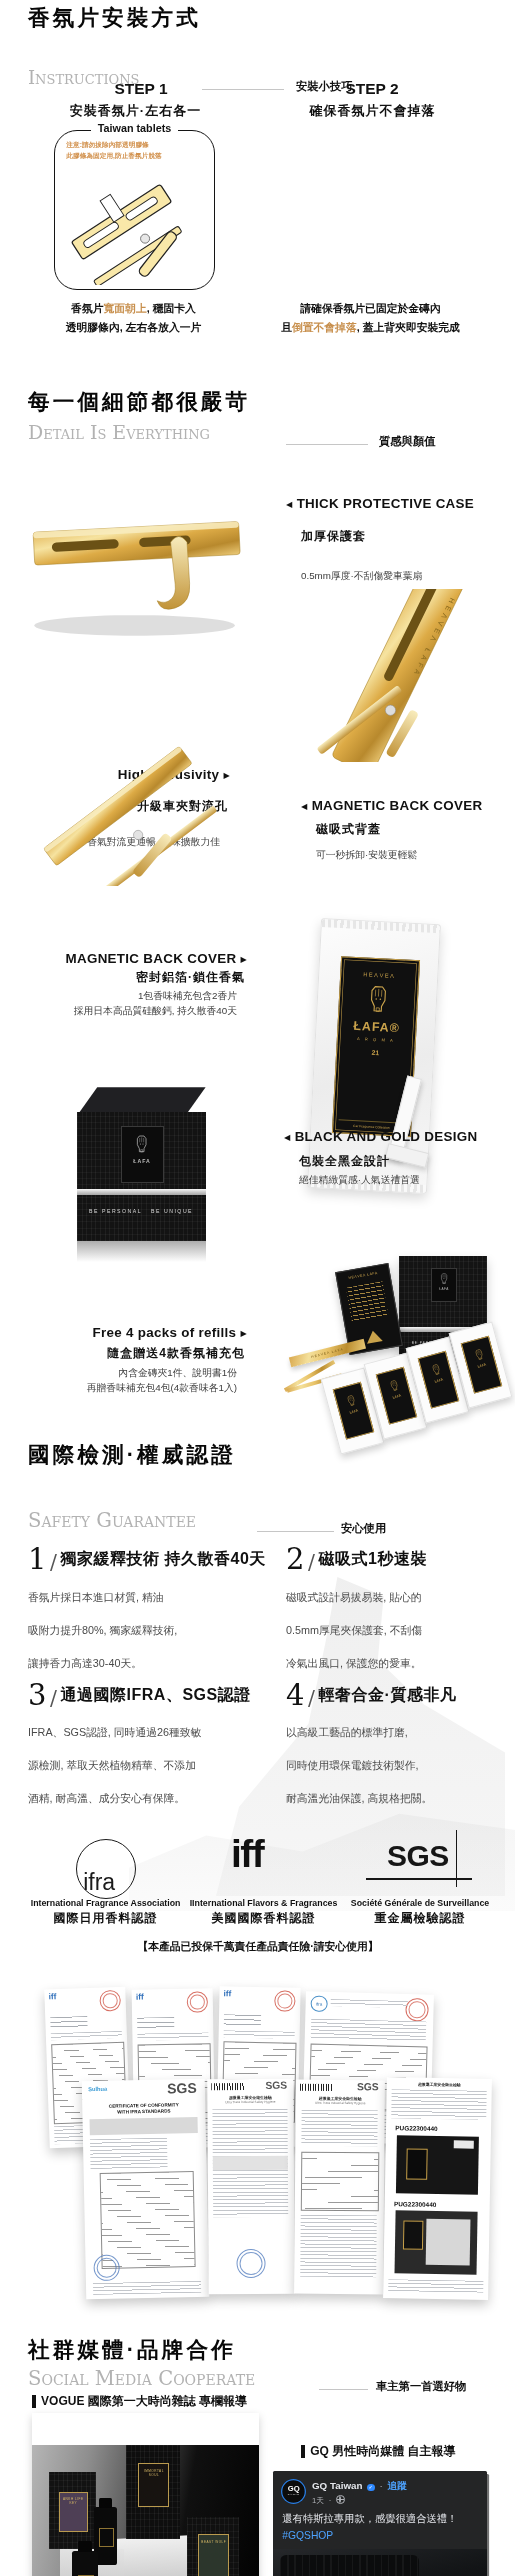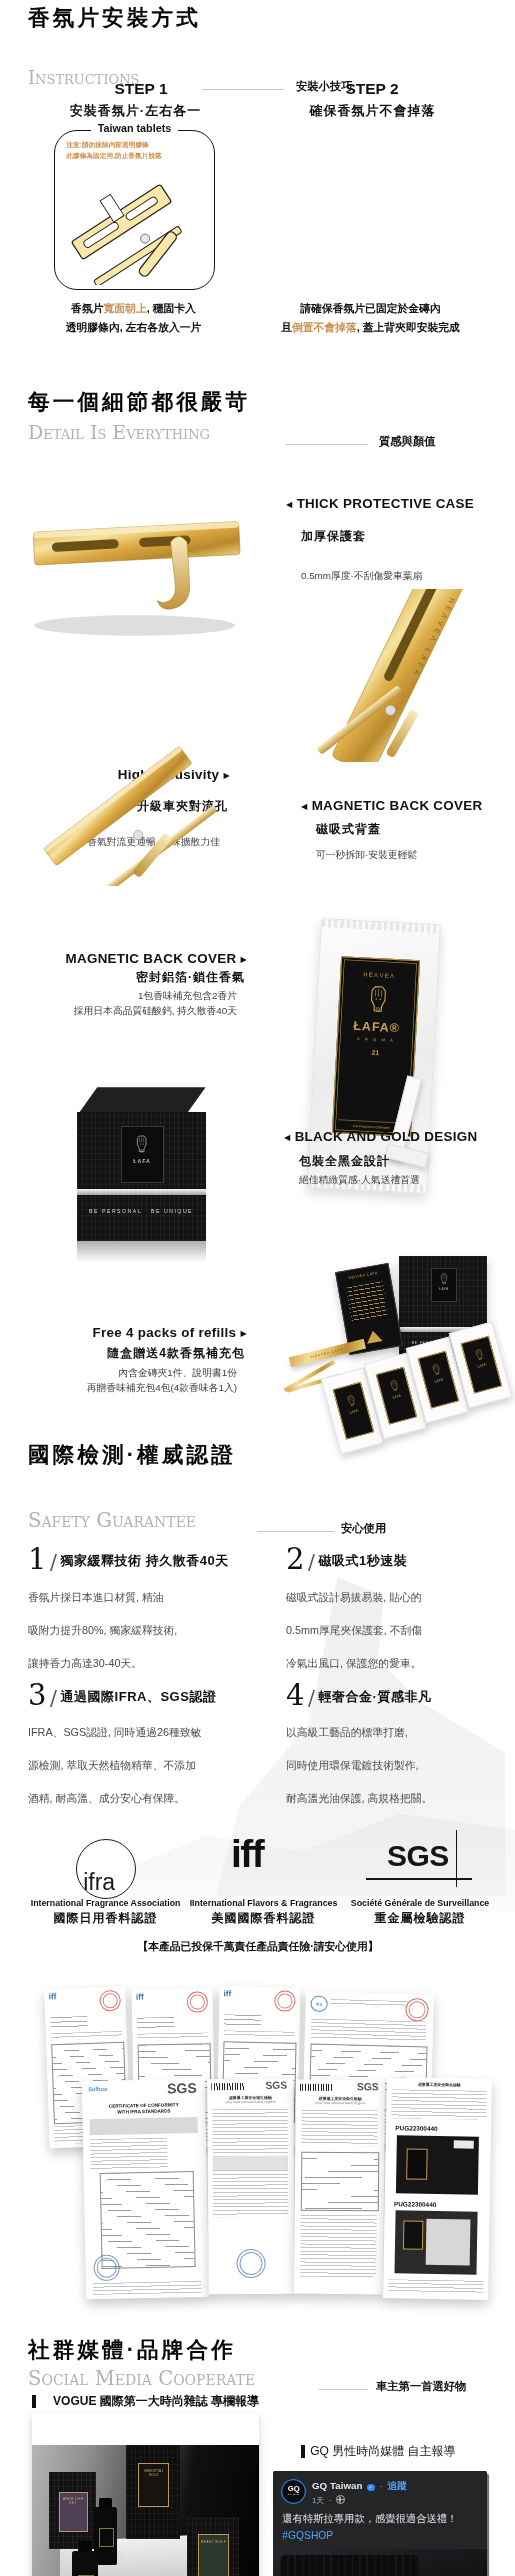--- a/index.html
+++ b/index.html
@@ -17,21 +17,21 @@
   .note{font-size:6.7px;font-weight:700;color:#d2914d;line-height:1.6;white-space:nowrap;}
   .cap{font-size:10.8px;font-weight:600;line-height:19px;text-align:center;white-space:nowrap;}
   .hl{color:#c8904e;}
   .feat-en{font-size:13.4px;font-weight:800;white-space:nowrap;letter-spacing:0.3px;}
   .feat-zh{font-size:12px;font-weight:600;letter-spacing:1px;white-space:nowrap;}
   .feat-d{font-size:9.8px;color:#3d3d3d;white-space:nowrap;}
   .tri{font-size:8.2px;position:relative;top:-1.5px;}
   .rt{text-align:right;}
   .pt-num{font-family:"DejaVu Serif","Liberation Serif",serif;font-size:29px;line-height:1;color:#111;}
   .pt-slash{font-family:"DejaVu Serif",serif;font-size:20.6px;color:#555;margin:0 3.6px;font-weight:300;}
-  .pt-h{font-size:13px;font-weight:800;letter-spacing:0.5px;white-space:nowrap;}
+  .pt-h{font-size:16px;font-weight:800;letter-spacing:0.5px;white-space:nowrap;}
   .pt-l{font-size:10.8px;color:#4a4a4a;line-height:33px;white-space:nowrap;}
   .logo-l1{font-size:8.8px;font-weight:600;text-align:center;white-space:nowrap;}
   .logo-l2{font-size:12px;font-weight:600;text-align:center;letter-spacing:1px;white-space:nowrap;}
   .cert{background:#fff;box-shadow:0 5.2px 11.3px rgba(0,0,0,.22);}
   .fl{background:repeating-linear-gradient(180deg,#a9adb3 0 1px,transparent 1px 4.6px);}
   .fl2{background:repeating-linear-gradient(180deg,#c3c6cb 0 1px,transparent 1px 3.6px);}
   .ftab{border:0.5px solid #8a8a8a;background:repeating-linear-gradient(180deg,transparent 0 5.7px,#9a9a9a 5.7px 6.2px),repeating-linear-gradient(90deg,transparent 0 23px,#9a9a9a 23px 23px);}
   .stampr{border:1.5px solid rgba(205,75,60,.8);border-radius:50%;}
   .stampr::after{content:"";position:absolute;inset:2.1px;border:0.5px solid rgba(205,75,60,.7);border-radius:50%;}
   .stampb{border:1.5px solid rgba(70,115,185,.75);border-radius:50%;}
@@ -400,21 +400,21 @@
       <div class="a" style="left:31px;top:8.2px;width:44px;height:46px;background:#d7d7d7"></div>
     </div>
     <div class="a fl2" style="left:5.2px;top:202px;width:95px;height:12.4px"></div>
   </div>
 
   <div class="a h1" style="left:28px;top:2335px">社群媒體·品牌合作</div>
   <div class="a hen" style="left:28px;top:2367px;font-size:19.6px">Social Media Cooperate</div>
   <div class="a hline" style="left:319px;top:2389px;width:49px"></div>
   <div class="a hsub" style="left:376px;top:2379px">車主第一首選好物</div>
 
-  <div class="a" style="left:32px;top:2393px;display:flex;align-items:center;gap:17px">
+  <div class="a" style="left:32px;top:2393px;display:flex;align-items:center;gap:5px">
     <span style="display:inline-block;width:4.1px;height:13.4px;background:#111"></span>
     <span style="font-size:12px;font-weight:800;white-space:nowrap">VOGUE 國際第一大時尚雜誌 專欄報導</span>
   </div>
   <div class="a" style="left:32px;top:2413px;width:227px;height:261px;box-shadow:0 3.1px 8.2px rgba(0,0,0,.18)">
     <div class="a vred" style="left:0;top:0;width:227px;height:32px">
       <div class="a" style="left:11.3px;top:9.8px;width:15.5px;height:12.4px">
         <div style="height:1.5px;background:#fff;margin-bottom:3.1px"></div>
         <div style="height:1.5px;background:#fff;margin-bottom:3.1px"></div>
         <div style="height:1.5px;background:#fff"></div>
       </div>
@@ -440,21 +440,21 @@
       <div class="a" style="left:40px;top:106px;width:26px;height:66px;background:#0c0c0c;border-radius:2.6px">
         <div class="a" style="left:5.7px;top:-10.3px;width:14.4px;height:11.3px;background:#060606;border-radius:1.5px"></div>
         <div class="a" style="left:6.2px;top:24px;width:13.4px;height:19.6px;border:0.5px solid #8e7433"></div>
       </div>
 
     </div>
   </div>
 
   <div class="a" style="left:301px;top:2443px;display:flex;align-items:center;gap:5.2px">
     <span style="display:inline-block;width:4.1px;height:13.4px;background:#111"></span>
-    <span style="font-size:12px;font-weight:400;white-space:nowrap">GQ 男性時尚媒體 自主報導</span>
+    <span style="font-size:12px;font-weight:700;white-space:nowrap">GQ 男性時尚媒體 自主報導</span>
   </div>
   <div class="a" style="left:273px;top:2471px;width:214px;height:269px;background:#242526;border-radius:1.5px;box-shadow:2.1px 3.1px 0 rgba(0,0,0,.55)">
     <div class="a" style="left:8.2px;top:8.2px;width:25px;height:25px;background:#0c0c0c;border-radius:50%;box-shadow:inset 0 0 0 1.3px #2a7de1;text-align:center">
       <div style="color:#fff;font-size:7.7px;font-weight:900;margin-top:5.2px">GQ</div>
       <div style="color:#fff;font-size:2.3px;letter-spacing:0.5px">TAIWAN</div>
     </div>
     <div class="a" style="left:39px;top:9.3px;white-space:nowrap">
       <span style="color:#e4e6eb;font-size:9.8px;font-weight:700">GQ Taiwan</span>
       <span style="display:inline-block;width:7.7px;height:7.7px;background:#2d88ff;border-radius:50%;color:#fff;font-size:5.2px;line-height:7.7px;text-align:center;vertical-align:0.5px;margin-left:2.1px">✓</span>
       <span style="color:#b0b3b8;font-size:9.8px;margin:0 2.6px">·</span>

